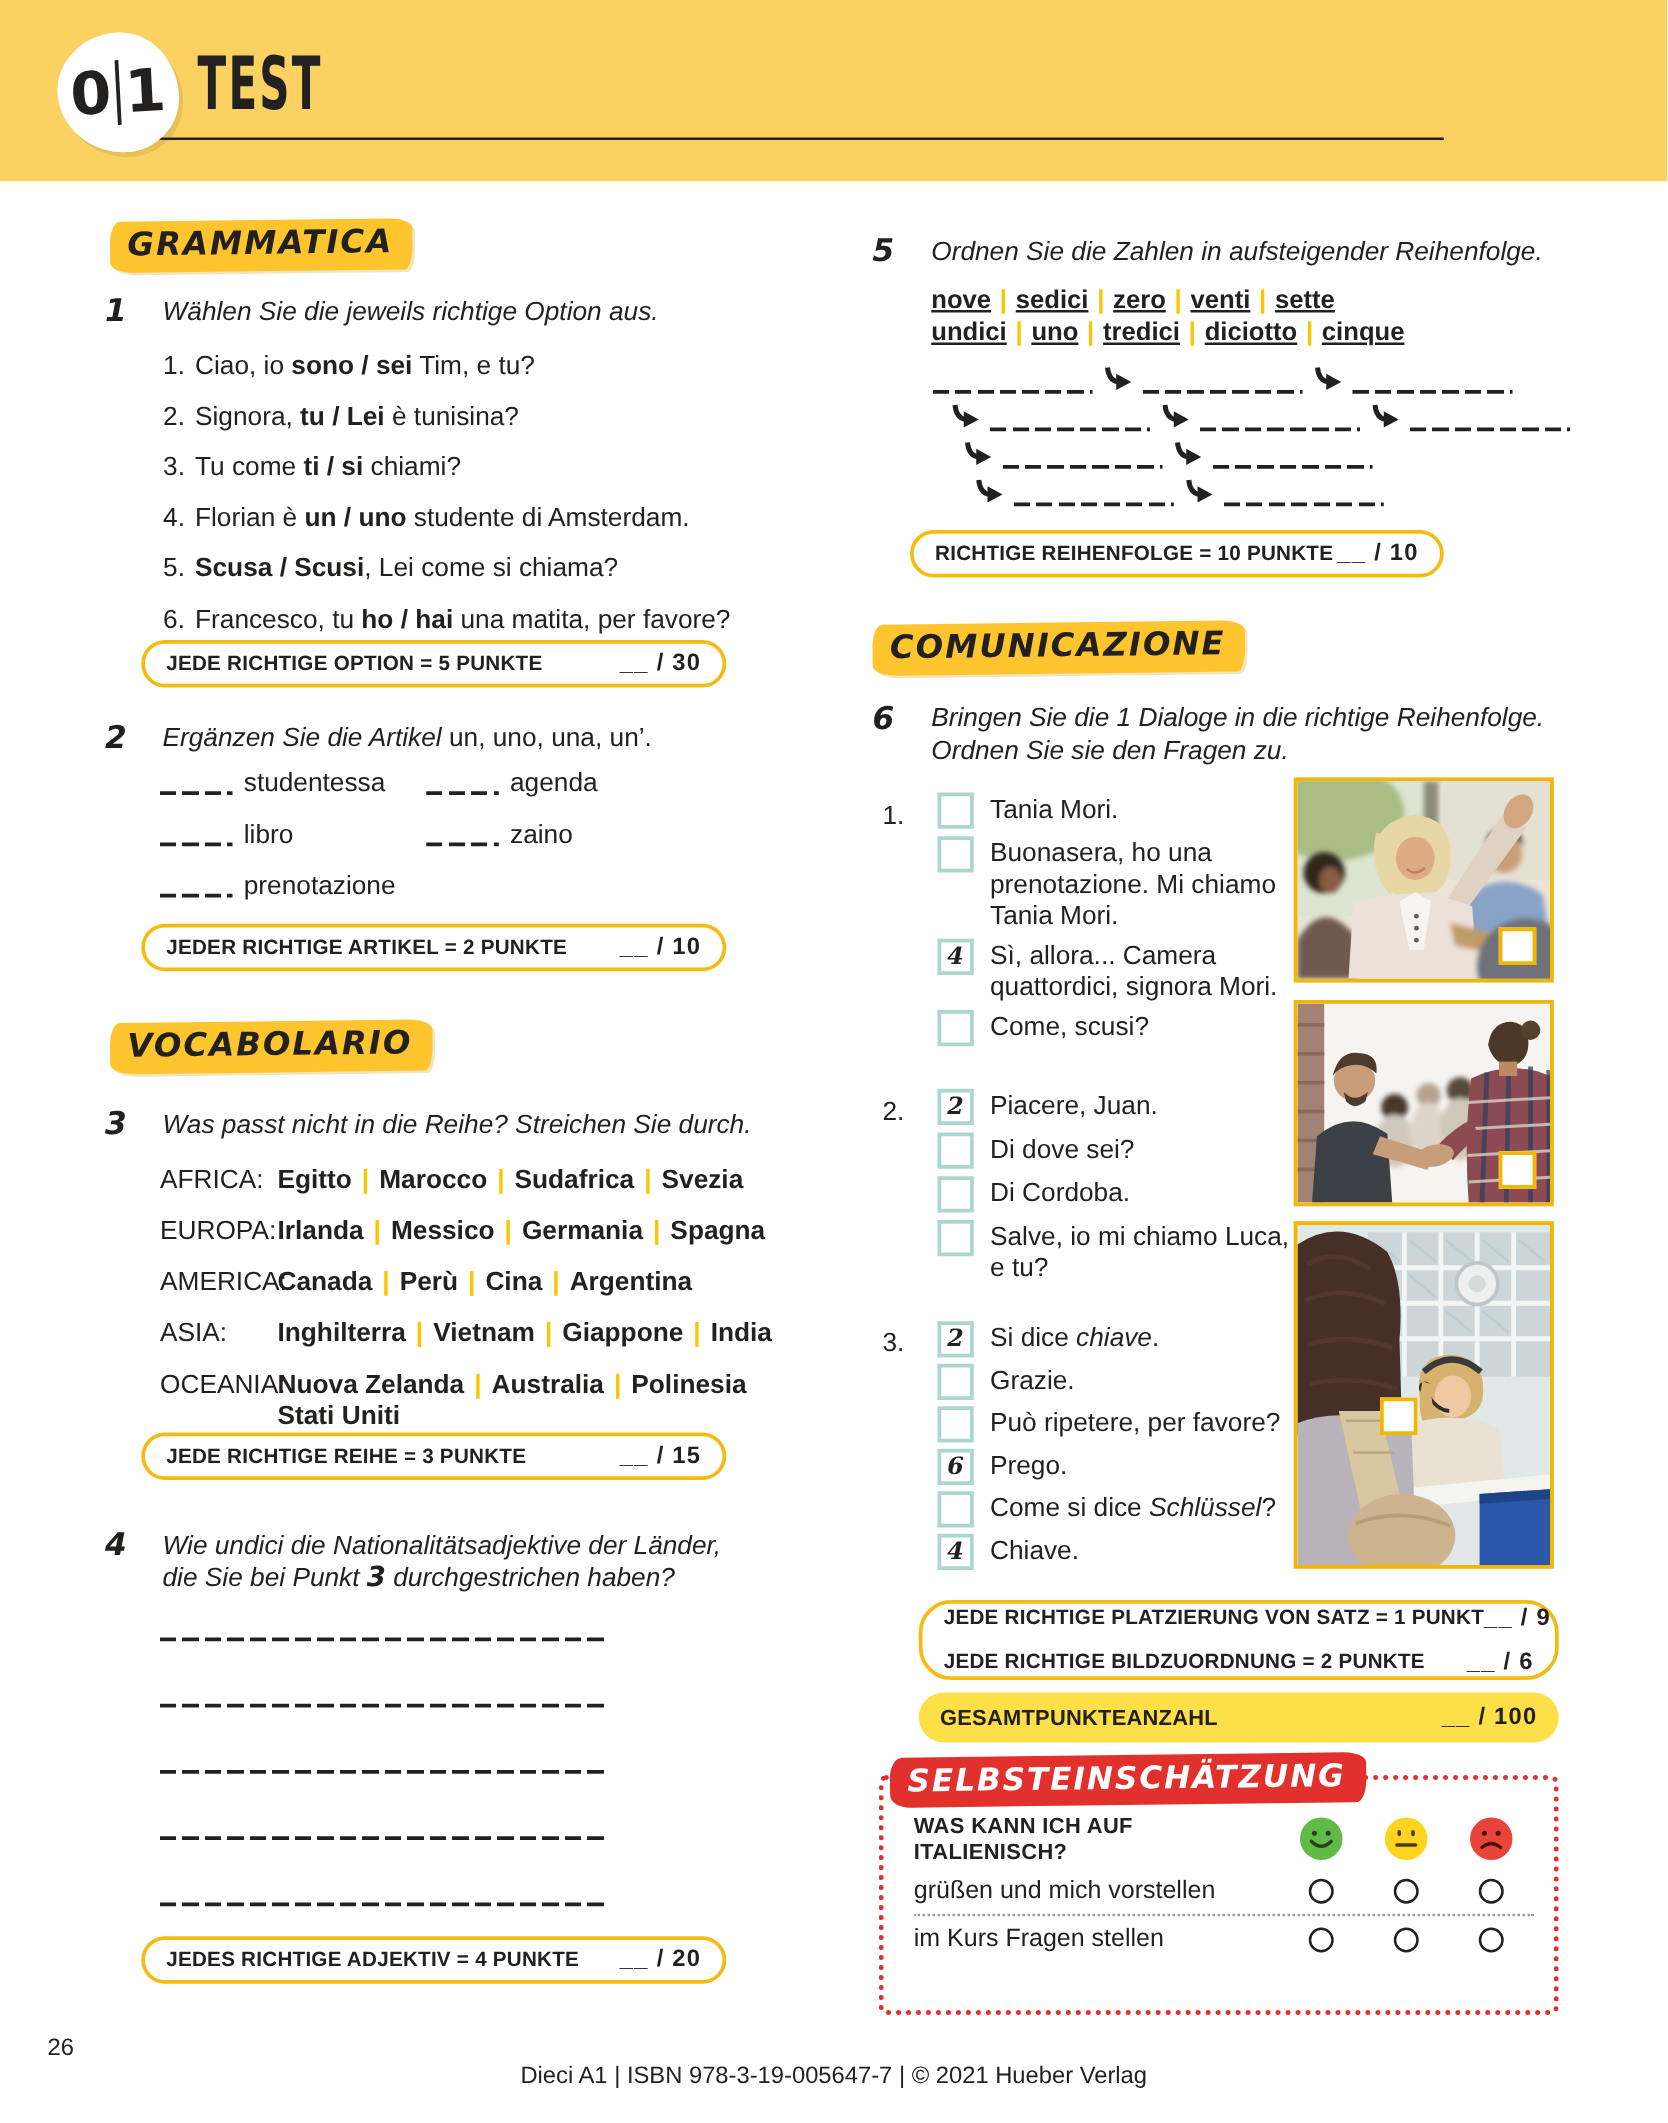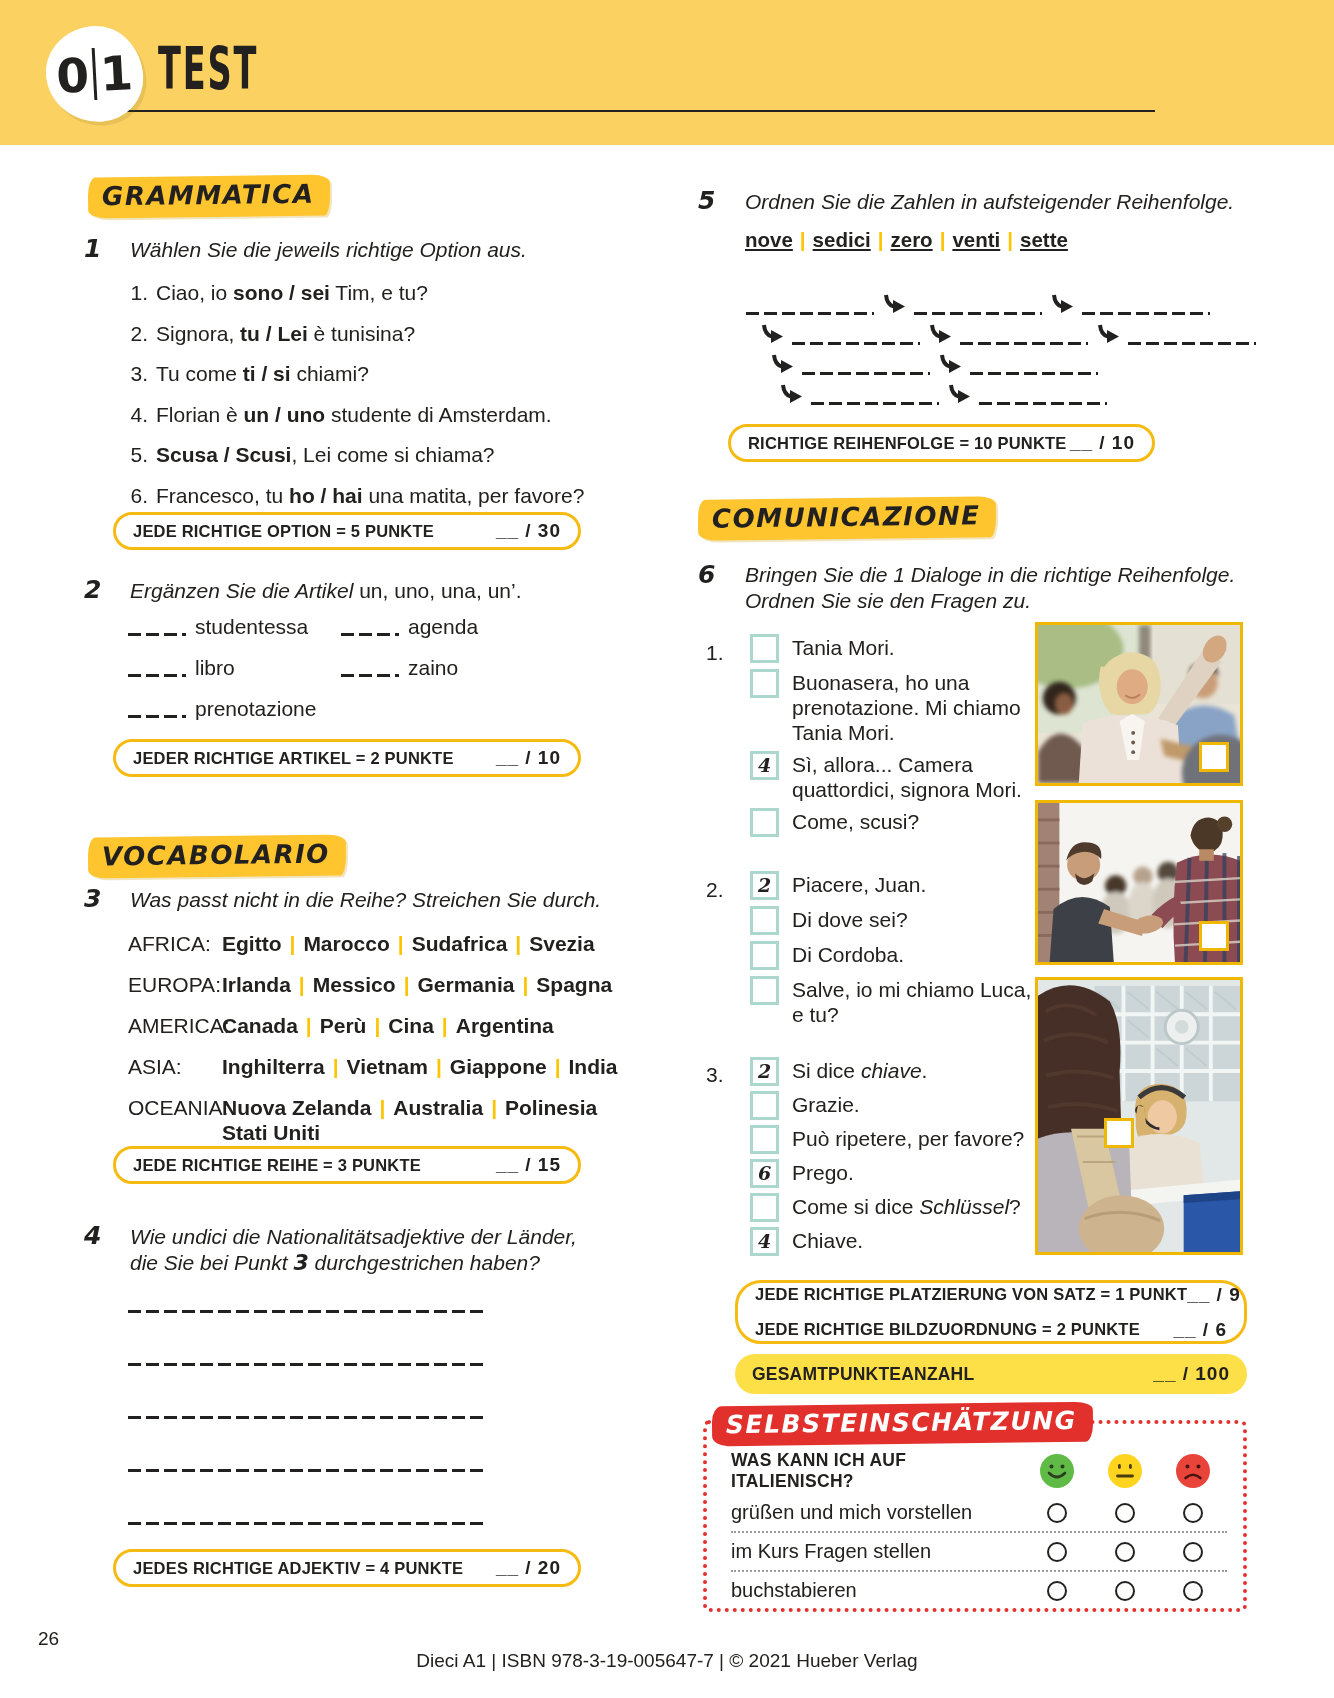--- a/index.html
+++ b/index.html
@@ -199,21 +199,21 @@
       <span class="dash"></span>
       <span>prenotazione</span>
     </div>
   </div>
 
 <div class="abs score-box" style="left:113px;top:739px;width:468px;">
   <span class="score-label">JEDER RICHTIGE ARTIKEL = 2 PUNKTE</span>
   <span class="score-value">__ / 10</span>
 </div>
 
-<div class="abs" style="left:88px;top:836px;">
+<div class="abs" style="left:88px;top:817px;">
   <span class="hl">VOCABOLARIO</span>
 </div>
 
 <div class="abs exnum" style="left:84px;top:884px;">3</div>
 <div class="abs instr" style="left:130px;top:887px;">Was passt nicht in die Reihe? Streichen Sie durch.</div>
 <div class="abs v-rows" style="left:128px;top:931px;">
     <div class="v-row">
       <span class="v-label">AFRICA:</span>
       <span class="v-items"><span>Egitto</span><span class="pipe">|</span><span>Marocco</span><span class="pipe">|</span><span>Sudafrica</span><span class="pipe">|</span><span>Svezia</span></span>
     </div>
@@ -254,20 +254,21 @@
 
 <div class="abs score-box" style="left:113px;top:1549px;width:468px;">
   <span class="score-label">JEDES RICHTIGE ADJEKTIV = 4 PUNKTE</span>
   <span class="score-value">__ / 20</span>
 </div>
 
 <div class="abs exnum" style="left:698px;top:186px;">5</div>
 <div class="abs instr" style="left:745px;top:189px;">Ordnen Sie die Zahlen in aufsteigender Reihenfolge.</div>
 <div class="abs" style="left:745px;top:227px;text-decoration:underline;">
   <div class="w-line"><span>nove</span><span class="pipe">|</span><span>sedici</span><span class="pipe">|</span><span>zero</span><span class="pipe">|</span><span>venti</span><span class="pipe">|</span><span>sette</span></div>
+  <div class="w-line"><span>undici</span><span class="pipe">|</span><span>uno</span><span class="pipe">|</span><span>tredici</span><span class="pipe">|</span><span>diciotto</span><span class="pipe">|</span><span>cinque</span></div>
 </div>
 <div class="abs b-rows" style="left:746px;top:288px;">
     <div class="b-row">
       <span class="dash"></span>
       <span><svg width="24" height="19" viewBox="0 0 24 19">
           <path d="M4 1 Q5 11 12 12.5" stroke="#23211f" stroke-width="4" fill="none"></path>
           <polygon points="11,6 23,12.5 11,19" fill="#23211f"></polygon>
         </svg></span>
       <span class="dash"></span>
       <span><svg width="24" height="19" viewBox="0 0 24 19">
@@ -604,32 +605,20 @@
         <div class="sa-cell">
           <div class="sa-circle"></div>
         </div>
         <div class="sa-cell">
           <div class="sa-circle"></div>
         </div>
         <div class="sa-cell">
           <div class="sa-circle"></div>
         </div>
       </div>
-      <div class="sa-row">
-        <div class="sa-row-label">buchstabieren</div>
-        <div class="sa-cell">
-          <div class="sa-circle"></div>
-        </div>
-        <div class="sa-cell">
-          <div class="sa-circle"></div>
-        </div>
-        <div class="sa-cell">
-          <div class="sa-circle"></div>
-        </div>
-      </div>
     </div>
 </div>
 <div class="abs" style="left:712px;top:1404px;z-index:3;">
   <span class="hl hl-red">SELBSTEINSCHÄTZUNG</span>
 </div>
 
 <div class="page-num">26</div>
 <div class="footer-line">Dieci A1 | ISBN 978-3-19-005647-7 | © 2021 Hueber Verlag</div>
 
 </body></html>

